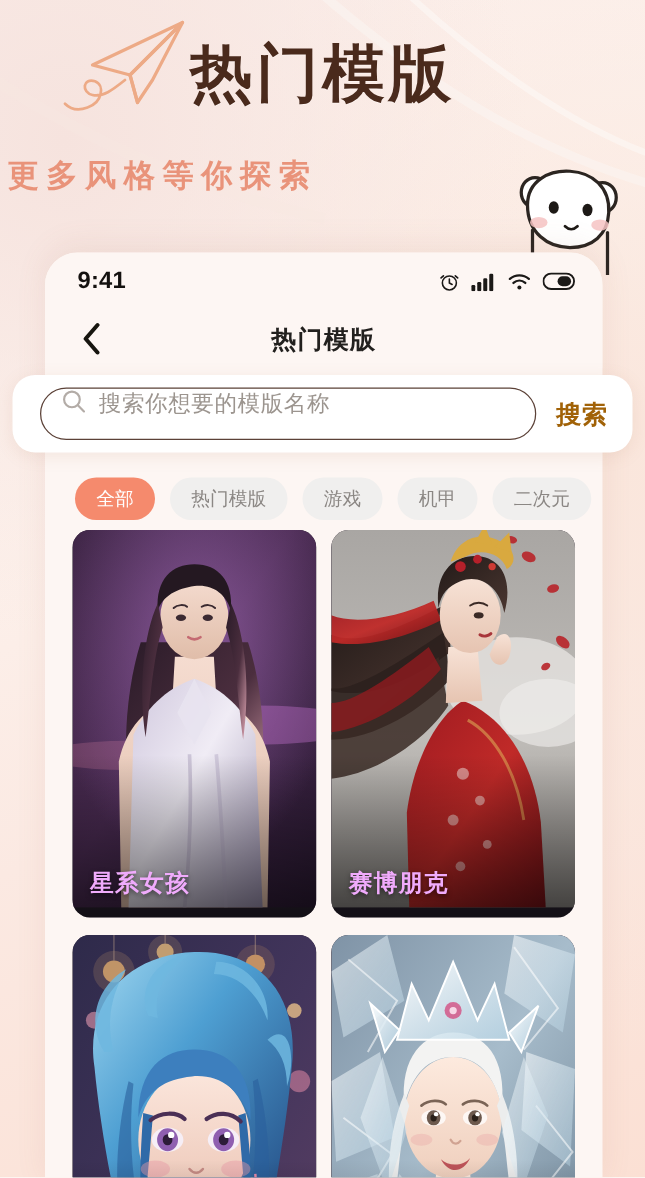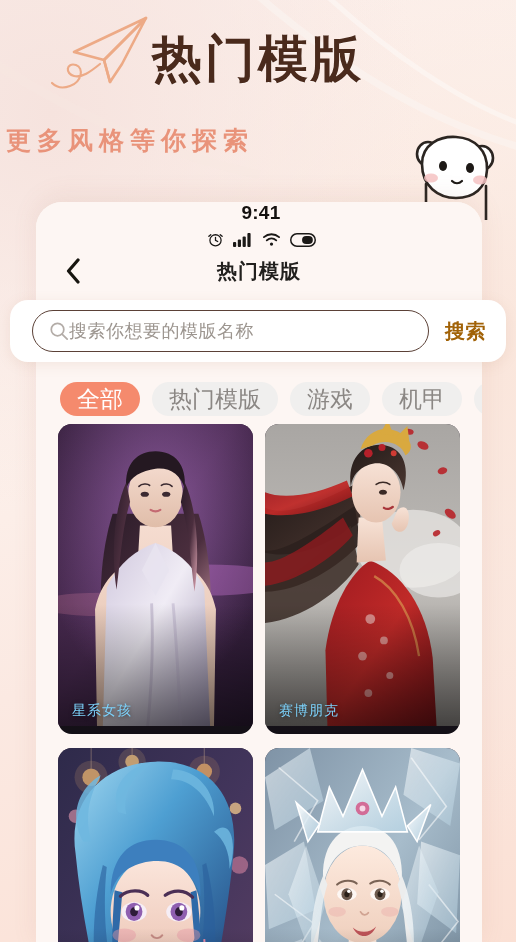--- a/index.html
+++ b/index.html
@@ -57,21 +57,20 @@
     overflow: hidden;
     box-shadow: 0 -6px 24px rgba(170,110,85,.10);
     z-index: 6;
   }
 
   
   .statusbar {
     height: 46px; padding: 0 22px 0 26px;
     display: flex; align-items: center; justify-content: space-between;
     background: #fdf6f3;
-    flex-direction: column;
   }
   .clock { font-size: 19px; font-weight: 700; color: #14110f; letter-spacing: .2px; }
   .status-icons { display: flex; align-items: center; gap: 9px; }
 
   
   .navbar {
     height: 46px; position: relative;
     display: flex; align-items: center;
     background: #fdf6f3;
   }
@@ -95,22 +94,22 @@
     box-shadow: 0 3px 14px rgba(180,120,95,.13);
     display: flex; align-items: center;
     padding: 0 18px 0 22px;
     gap: 14px;
     z-index: 9;
   }
   .searchbox {
     flex: 1; height: 42px;
     border: 1.6px solid #5b4137;
     border-radius: 21px;
-    display: flex; align-items: center;
-    padding: 0 16px; 
+    display: flex; align-items: flex-start;
+    padding: 0 16px; gap: 10px;
     background: #fff;
     cursor: text;
   }
   .search-ph {
     font-size: 18px; color: #9c958f; letter-spacing: .5px;
     white-space: nowrap; overflow: hidden;
   }
   .search-btn {
     font-size: 20px; font-weight: 700; color: #a16207;
     letter-spacing: .5px; cursor: pointer; white-space: nowrap;
@@ -123,21 +122,21 @@
     width: 446px; height: 50px;
     display: flex; align-items: center; gap: 12px;
     padding-left: 24px;
     overflow: hidden;
     z-index: 7;
   }
   .chip {
     height: 34px; padding: 0 17px;
     border-radius: 17px;
     display: flex; align-items: center; justify-content: center;
-    font-size: 23px; color: #8b8784;
+    font-size: 15px; color: #8b8784;
     background: #f0efee;
     white-space: nowrap; cursor: pointer; flex: 0 0 auto; text-align: center;
   }
   .chip.active { background: #f58a6d; color: #ffffff; font-weight: 500; }
 
   
   .grid {
     position: absolute; left: 36px; top: 424px;
     width: 446px; height: 524px;
     padding: 0 22px;
@@ -151,21 +150,21 @@
     position: relative;
     height: 310px;
     border-radius: 14px;
     overflow: hidden;
     cursor: pointer;
     background: #2a2230;
   }
   .card-art { position: absolute; inset: 0; }
   .card-label {
     position: absolute; left: 14px; bottom: 14px;
-    font-size: 14px; font-weight: 400; color: #7dd3fc;
+    font-size: 19px; font-weight: 700; color: #f0abfc;
     letter-spacing: 1px;
     text-shadow: 0 1px 4px rgba(0,0,0,.55);
     z-index: 3;
   }
   .card-scrim {
     position: absolute; left: 0; right: 0; bottom: 0; height: 42%;
     background: linear-gradient(to top, rgba(0,0,0,.55), rgba(0,0,0,0));
     z-index: 2;
   }
 </style>

